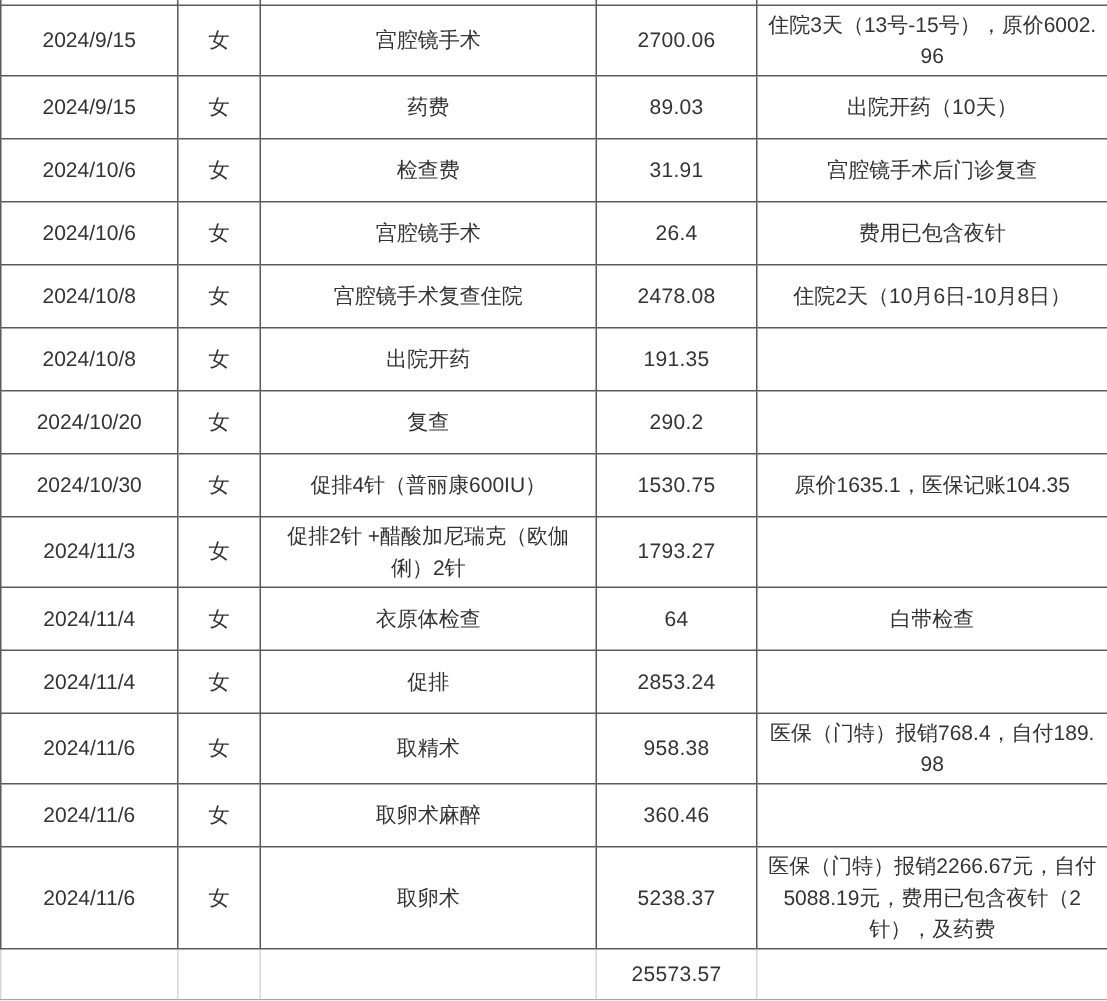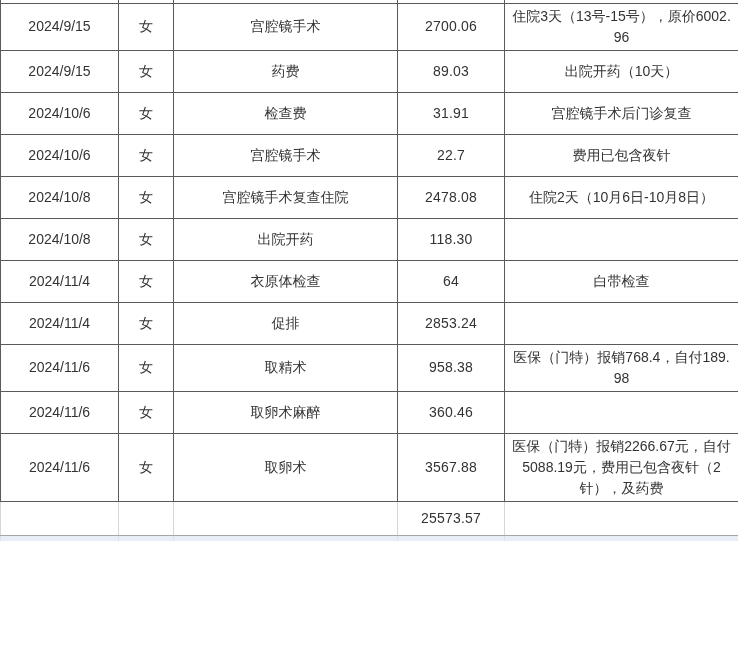--- a/index.html
+++ b/index.html
@@ -71,35 +71,56 @@
     <td class="c-date">2024/10/6</td>
     <td class="c-gender">女</td>
     <td class="c-item">检查费</td>
     <td class="c-amount">31.91</td>
     <td class="c-note">宫腔镜手术后门诊复查</td>
   </tr>
         <tr class="data-row">
     <td class="c-date">2024/10/6</td>
     <td class="c-gender">女</td>
     <td class="c-item">宫腔镜手术</td>
-    <td class="c-amount">22.7</td>
+    <td class="c-amount">26.4</td>
     <td class="c-note">费用已包含夜针</td>
   </tr>
         <tr class="data-row">
     <td class="c-date">2024/10/8</td>
     <td class="c-gender">女</td>
     <td class="c-item">宫腔镜手术复查住院</td>
     <td class="c-amount">2478.08</td>
     <td class="c-note">住院2天（10月6日-10月8日）</td>
   </tr>
         <tr class="data-row">
     <td class="c-date">2024/10/8</td>
     <td class="c-gender">女</td>
     <td class="c-item">出院开药</td>
-    <td class="c-amount">118.30</td>
+    <td class="c-amount">191.35</td>
+    <td class="c-note"></td>
+  </tr>
+        <tr class="data-row">
+    <td class="c-date">2024/10/20</td>
+    <td class="c-gender">女</td>
+    <td class="c-item">复查</td>
+    <td class="c-amount">290.2</td>
+    <td class="c-note"></td>
+  </tr>
+        <tr class="data-row">
+    <td class="c-date">2024/10/30</td>
+    <td class="c-gender">女</td>
+    <td class="c-item">促排4针（普丽康600IU）</td>
+    <td class="c-amount">1530.75</td>
+    <td class="c-note">原价1635.1，医保记账104.35</td>
+  </tr>
+        <tr class="data-row">
+    <td class="c-date">2024/11/3</td>
+    <td class="c-gender">女</td>
+    <td class="c-item">促排2针 +醋酸加尼瑞克（欧伽俐）2针</td>
+    <td class="c-amount">1793.27</td>
     <td class="c-note"></td>
   </tr>
         <tr class="data-row">
     <td class="c-date">2024/11/4</td>
     <td class="c-gender">女</td>
     <td class="c-item">衣原体检查</td>
     <td class="c-amount">64</td>
     <td class="c-note">白带检查</td>
   </tr>
         <tr class="data-row">
@@ -120,21 +141,21 @@
     <td class="c-date">2024/11/6</td>
     <td class="c-gender">女</td>
     <td class="c-item">取卵术麻醉</td>
     <td class="c-amount">360.46</td>
     <td class="c-note"></td>
   </tr>
         <tr class="data-row">
     <td class="c-date">2024/11/6</td>
     <td class="c-gender">女</td>
     <td class="c-item">取卵术</td>
-    <td class="c-amount">3567.88</td>
+    <td class="c-amount">5238.37</td>
     <td class="c-note">医保（门特）报销2266.67元，自付5088.19元，费用已包含夜针（2针），及药费</td>
   </tr>
         <tr class="total-row" id="total-row">
         <td></td>
         <td></td>
         <td></td>
         <td class="c-amount">25573.57</td>
         <td></td>
       </tr>
       <tr class="sliver-bottom">

